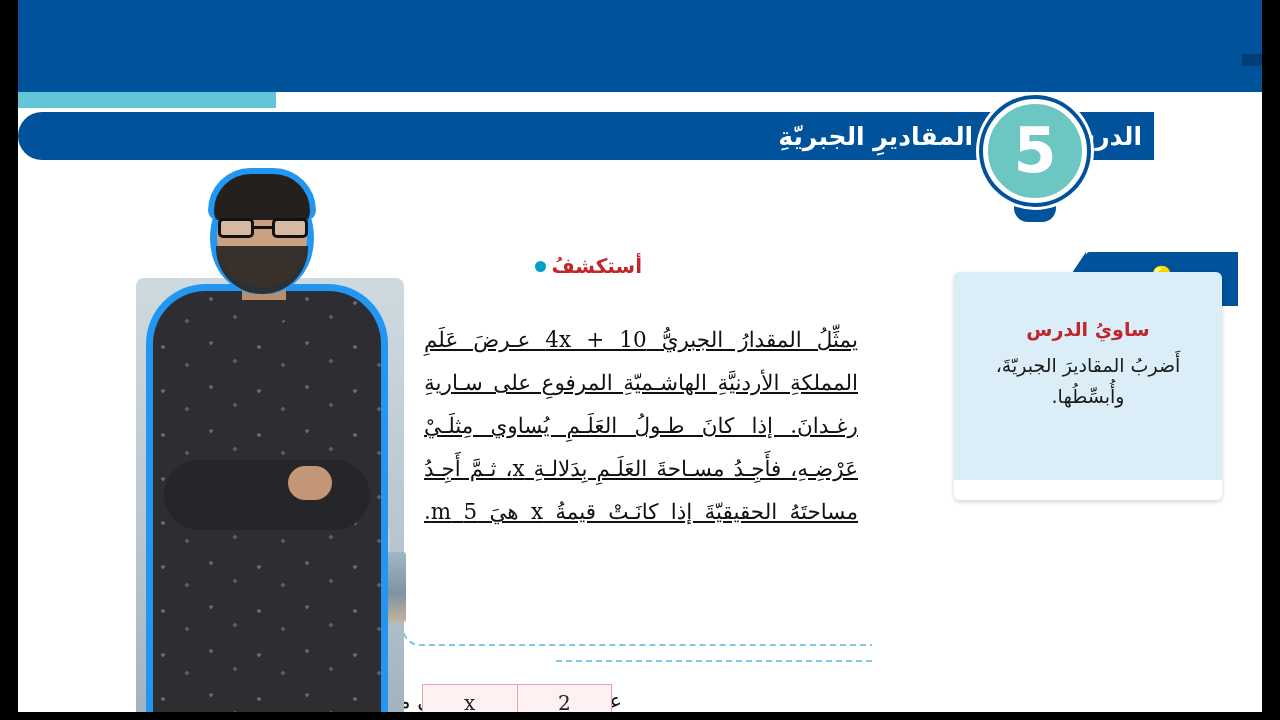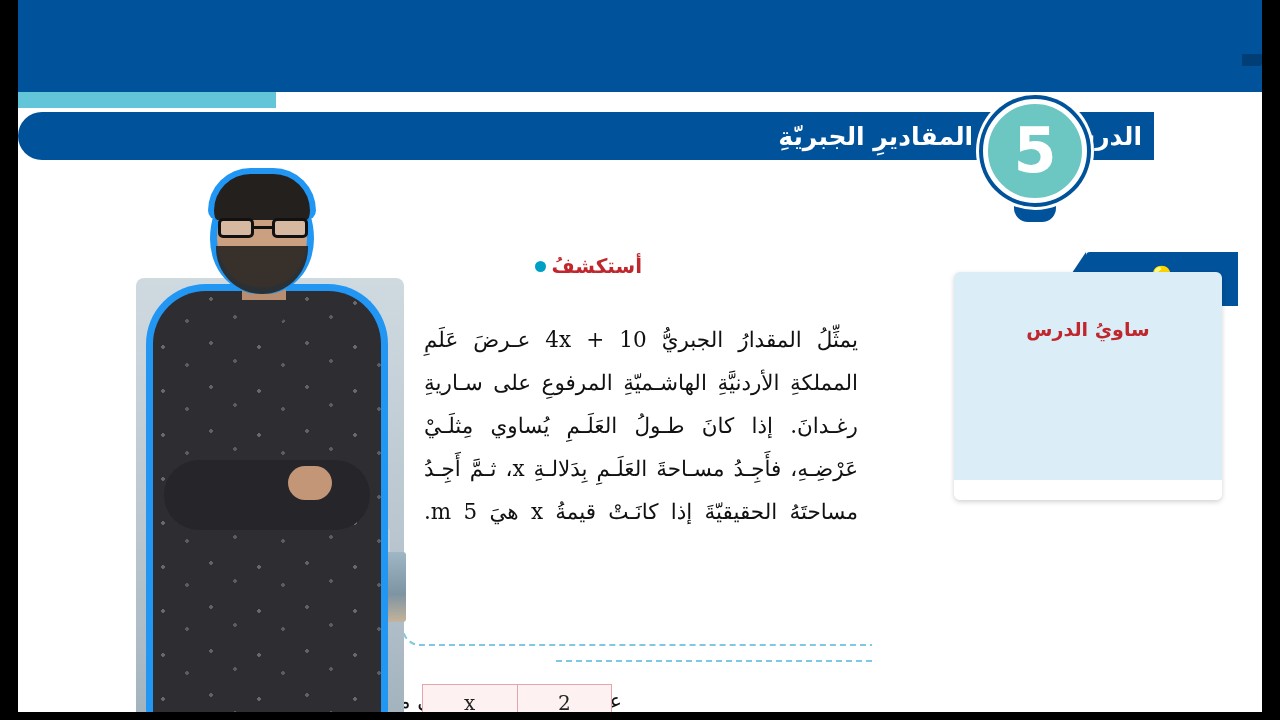--- a/index.html
+++ b/index.html
@@ -222,20 +222,21 @@
     position: absolute;
     right: 404px; top: 318px;
     width: 434px;
     text-align: justify;
     text-align-last: justify;
     direction: rtl;
     color: #111111;
     font-size: 21.5px;
     line-height: 2.0;
     font-family: "DejaVu Serif", "Liberation Serif", serif;
+    text-decoration: underline;
   }
 
   
   .lower-dash {
     position: absolute;
     right: 390px; top: 660px;
     width: 316px;
     border-top: 2px dashed #7ec8e3;
   }
 
@@ -425,20 +426,21 @@
         <span class="lesson-badge-num">5</span>
       </div>
     </div>
 
     <div class="ribbon">
       <span class="bulb">💡</span>
     </div>
     <div class="ribbon-fold"></div>
     <div class="idea-card">
       <div class="idea-title">ساويُ الدرس</div>
+      <div class="idea-body">أَضربُ المقاديرَ الجبريّةَ، وأُبسِّطُها.</div>
       <div class="idea-wave"></div>
       <div class="idea-wave2"></div>
     </div>
 
     <div class="explore-head">
       <span class="explore-label">أستكشفُ</span>
       <span class="explore-dot"></span>
     </div>
     <div class="explore-box"></div>
     <div class="explore-text">يمثِّلُ المقدارُ الجبريُّ 4x + 10 عـرضَ عَلَمِ المملكةِ الأردنيَّةِ الهاشـميّةِ المرفوعِ على سـاريةِ رغـدانَ. إذا كانَ طـولُ العَلَـمِ يُساوي مِثلَـيْ عَرْضِـهِ، فأَجِـدُ مسـاحةَ العَلَـمِ بِدَلالـةِ x، ثـمَّ أَجِـدُ مساحتَهُ الحقيقيّةَ إذا كانَـتْ قيمةُ x هيَ 5 m.</div>

